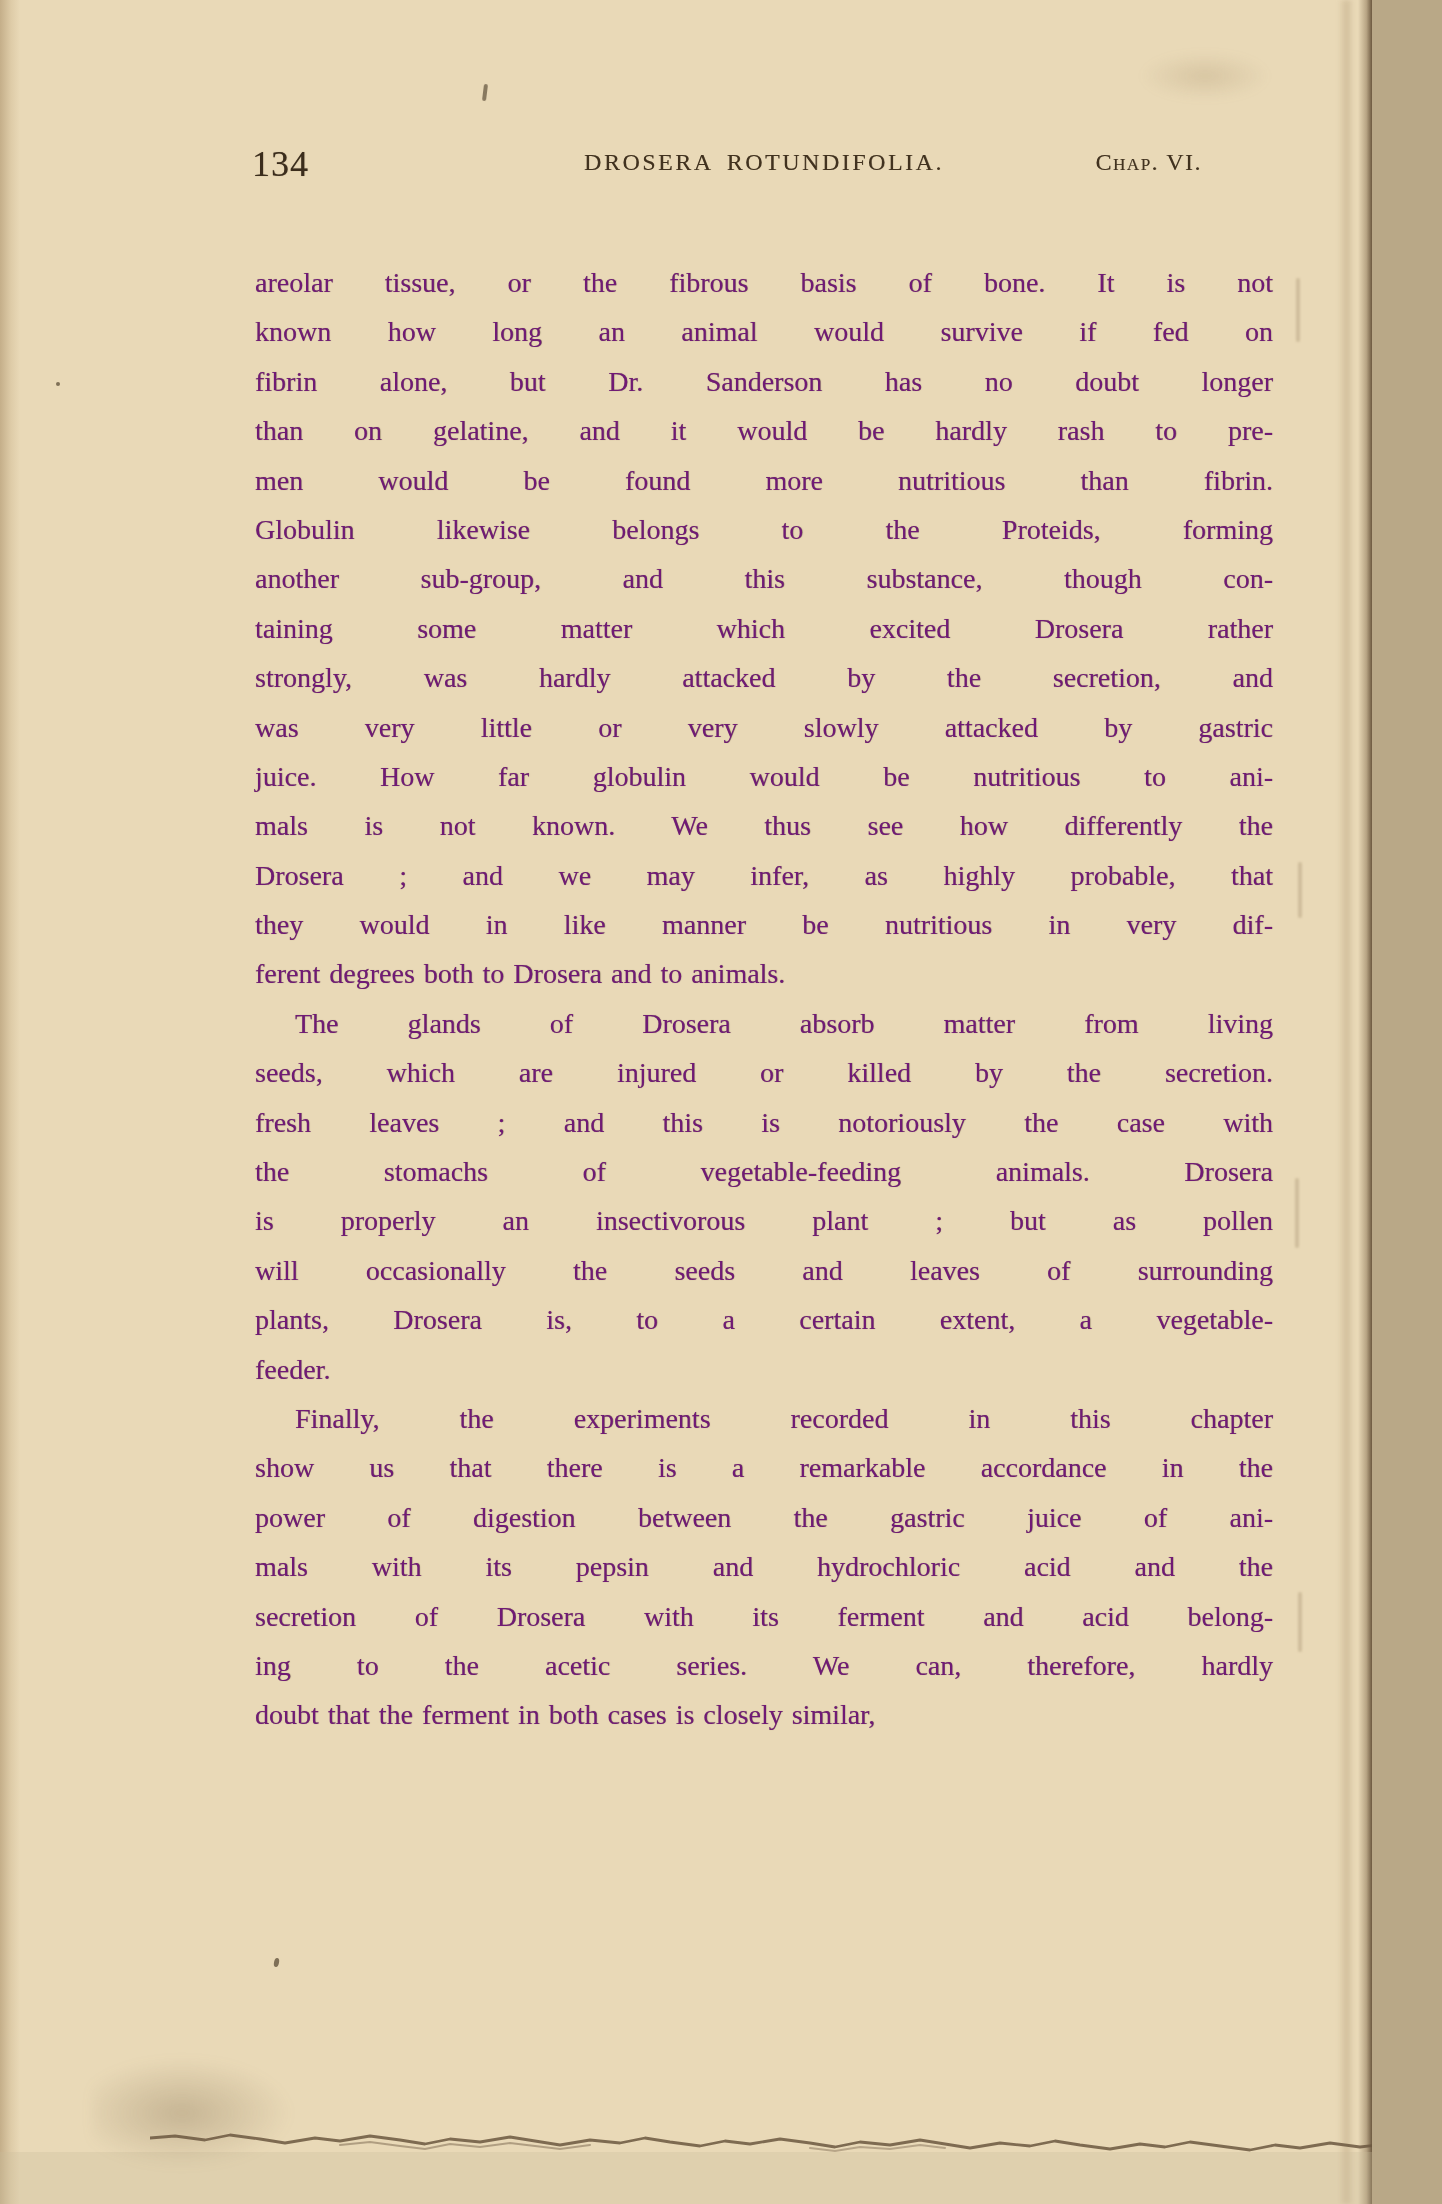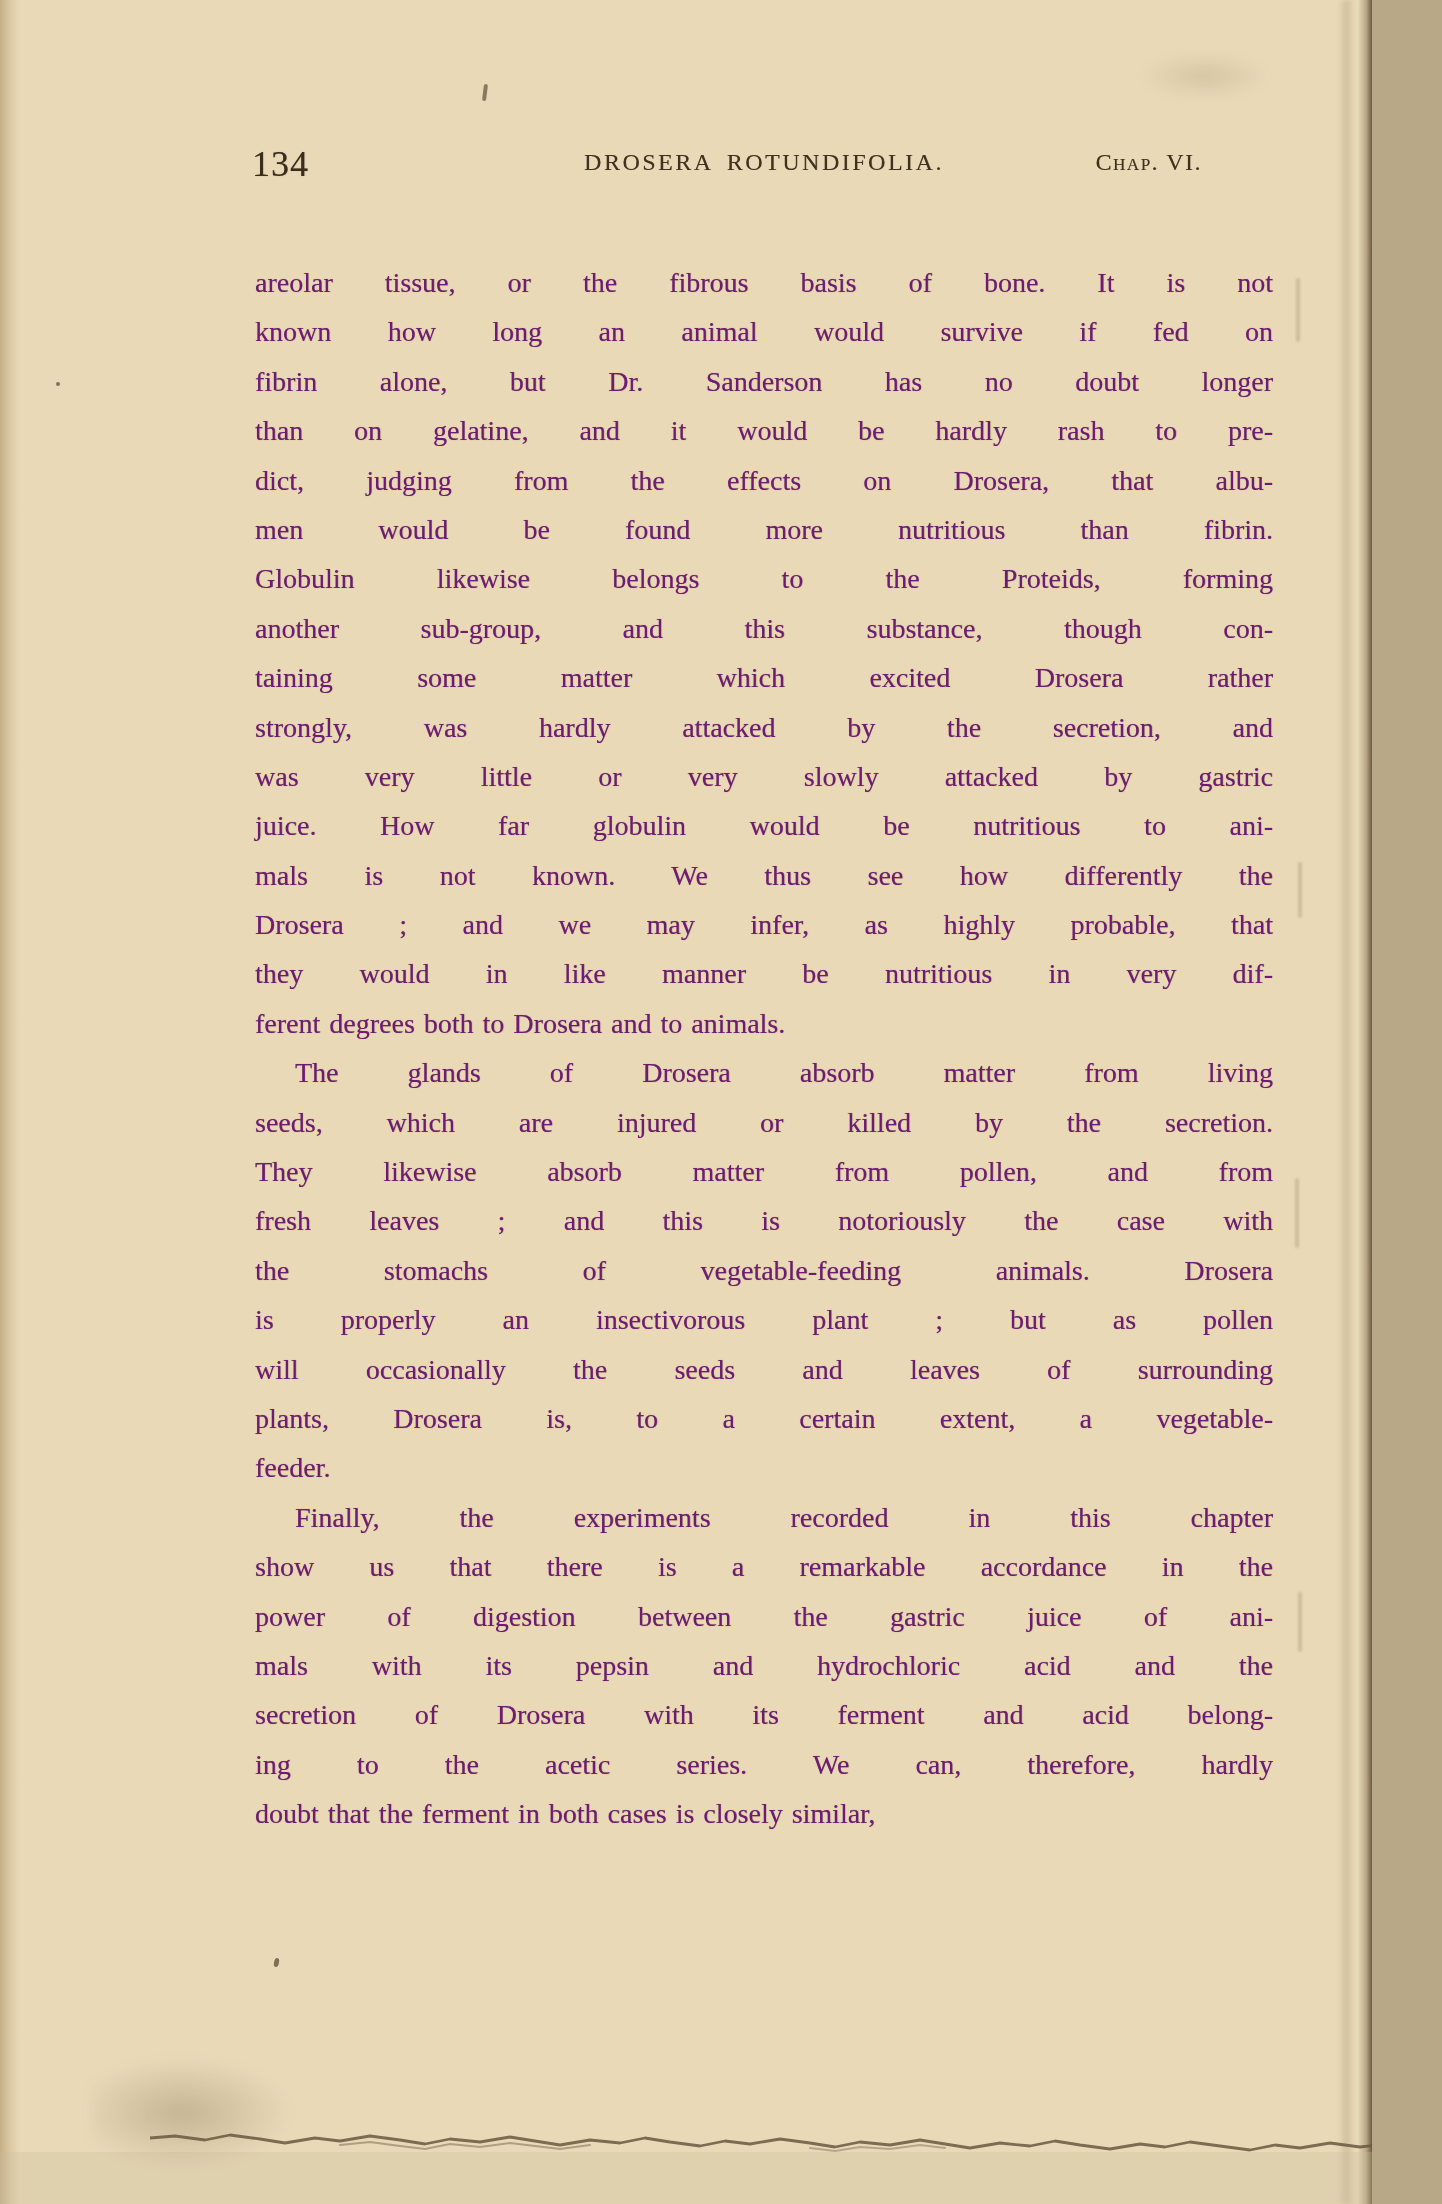--- a/index.html
+++ b/index.html
@@ -102,35 +102,33 @@
 
   <div class="hdr-num">134</div>
   <div class="hdr-title">DROSERA ROTUNDIFOLIA.</div>
   <div class="hdr-chap">Chap. VI.</div>
 
   <div id="bodytext">
     <div class="ln">areolar tissue, or the fibrous basis of bone.  It is not</div>
     <div class="ln">known how long an animal would survive if fed on</div>
     <div class="ln">fibrin alone, but Dr. Sanderson has no doubt longer</div>
     <div class="ln">than on gelatine, and it would be hardly rash to pre-</div>
-    <div class="ln">dict, judging from the effects on Drosera, that albu-</div>
     <div class="ln">men would be found more nutritious than fibrin.</div>
     <div class="ln">Globulin likewise belongs to the Proteids, forming</div>
     <div class="ln">another sub-group, and this substance, though con-</div>
     <div class="ln">taining some matter which excited Drosera rather</div>
     <div class="ln">strongly, was hardly attacked by the secretion, and</div>
     <div class="ln">was very little or very slowly attacked by gastric</div>
     <div class="ln">juice.  How far globulin would be nutritious to ani-</div>
     <div class="ln">mals is not known.  We thus see how differently the</div>
     <div class="ln">Drosera ; and we may infer, as highly probable, that</div>
     <div class="ln">they would in like manner be nutritious in very dif-</div>
     <div class="ln rag">ferent degrees both to Drosera and to animals.</div>
     <div class="ln indent">The glands of Drosera absorb matter from living</div>
     <div class="ln">seeds, which are injured or killed by the secretion.</div>
-    <div class="ln">They likewise absorb matter from pollen, and from</div>
     <div class="ln">fresh leaves ; and this is notoriously the case with</div>
     <div class="ln">the stomachs of vegetable-feeding animals.  Drosera</div>
     <div class="ln">is properly an insectivorous plant ; but as pollen</div>
     <div class="ln">will occasionally the seeds and leaves of surrounding</div>
     <div class="ln">plants, Drosera is, to a certain extent, a vegetable-</div>
     <div class="ln rag">feeder.</div>
     <div class="ln indent">Finally, the experiments recorded in this chapter</div>
     <div class="ln">show us that there is a remarkable accordance in the</div>
     <div class="ln">power of digestion between the gastric juice of ani-</div>
     <div class="ln">mals with its pepsin and hydrochloric acid and the</div>

